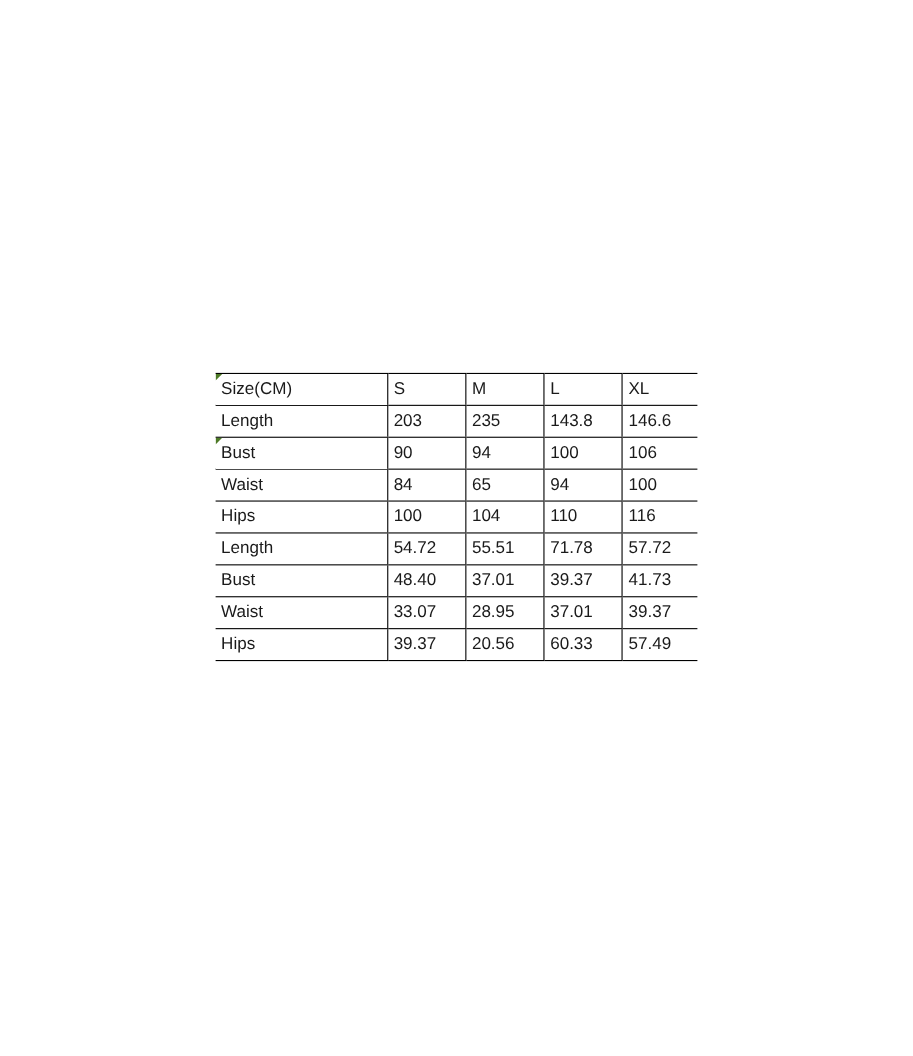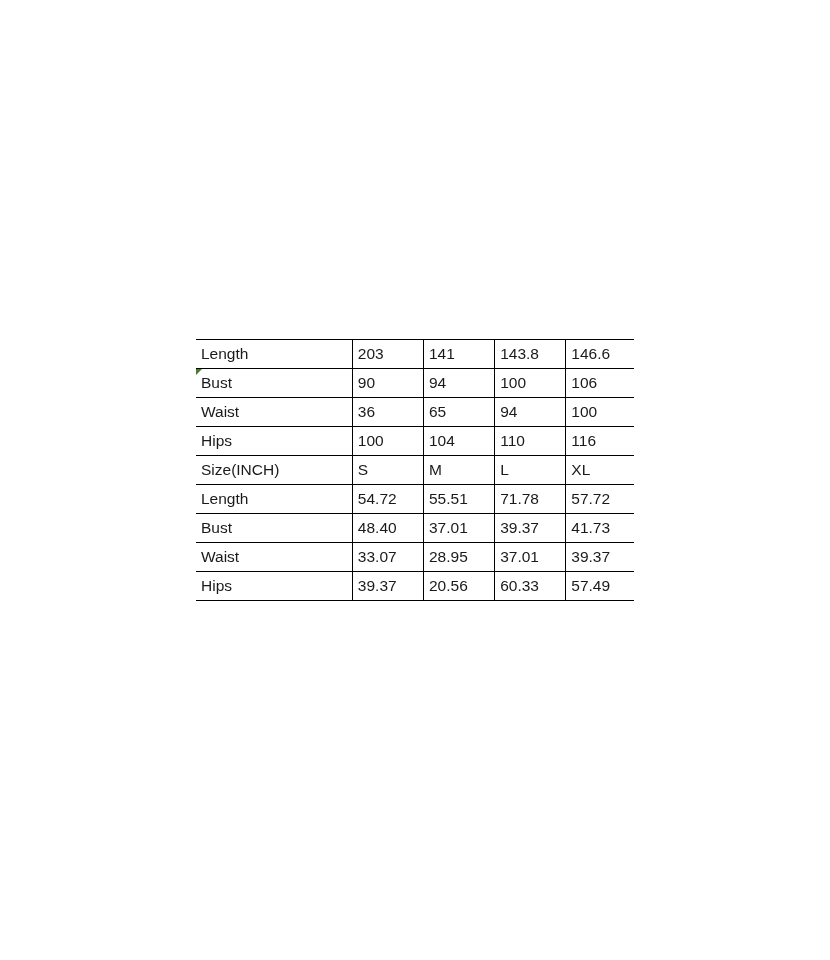--- a/index.html
+++ b/index.html
@@ -81,63 +81,66 @@
 <table id="size-chart">
   <colgroup>
     <col class="col-label">
     <col class="col-size">
     <col class="col-size">
     <col class="col-size">
     <col class="col-xl">
   </colgroup>
   <tbody>
 
+    <tr class="header-row first-row">
+      <td class="label-cell marker-cell">
+        <span class="corner-marker"></span>
+        <span>Size(CM)</span>
+      </td>
+      <td class="sep-left">S</td>
+      <td class="sep-left">M</td>
+      <td class="sep-left">L</td>
+      <td class="sep-left edge-right">XL</td>
+    </tr>
 
     <tr>
       <td class="label-cell">Length</td>
       <td class="sep-left">203</td>
-      <td class="sep-left">141</td>
+      <td class="sep-left">235</td>
       <td class="sep-left">143.8</td>
       <td class="sep-left edge-right">146.6</td>
     </tr>
 
     <tr>
       <td class="label-cell marker-cell">
         <span class="corner-marker"></span>
         <span>Bust</span>
       </td>
       <td class="sep-left">90</td>
       <td class="sep-left">94</td>
       <td class="sep-left">100</td>
       <td class="sep-left edge-right">106</td>
     </tr>
 
     <tr>
       <td class="label-cell">Waist</td>
-      <td class="sep-left">36</td>
+      <td class="sep-left">84</td>
       <td class="sep-left">65</td>
       <td class="sep-left">94</td>
       <td class="sep-left edge-right">100</td>
     </tr>
 
     <tr>
       <td class="label-cell">Hips</td>
       <td class="sep-left">100</td>
       <td class="sep-left">104</td>
       <td class="sep-left">110</td>
       <td class="sep-left edge-right">116</td>
     </tr>
 
-    <tr class="header-row">
-      <td class="label-cell">Size(INCH)</td>
-      <td class="sep-left">S</td>
-      <td class="sep-left">M</td>
-      <td class="sep-left">L</td>
-      <td class="sep-left edge-right">XL</td>
-    </tr>
 
     <tr>
       <td class="label-cell">Length</td>
       <td class="sep-left">54.72</td>
       <td class="sep-left">55.51</td>
       <td class="sep-left">71.78</td>
       <td class="sep-left edge-right">57.72</td>
     </tr>
 
     <tr>

